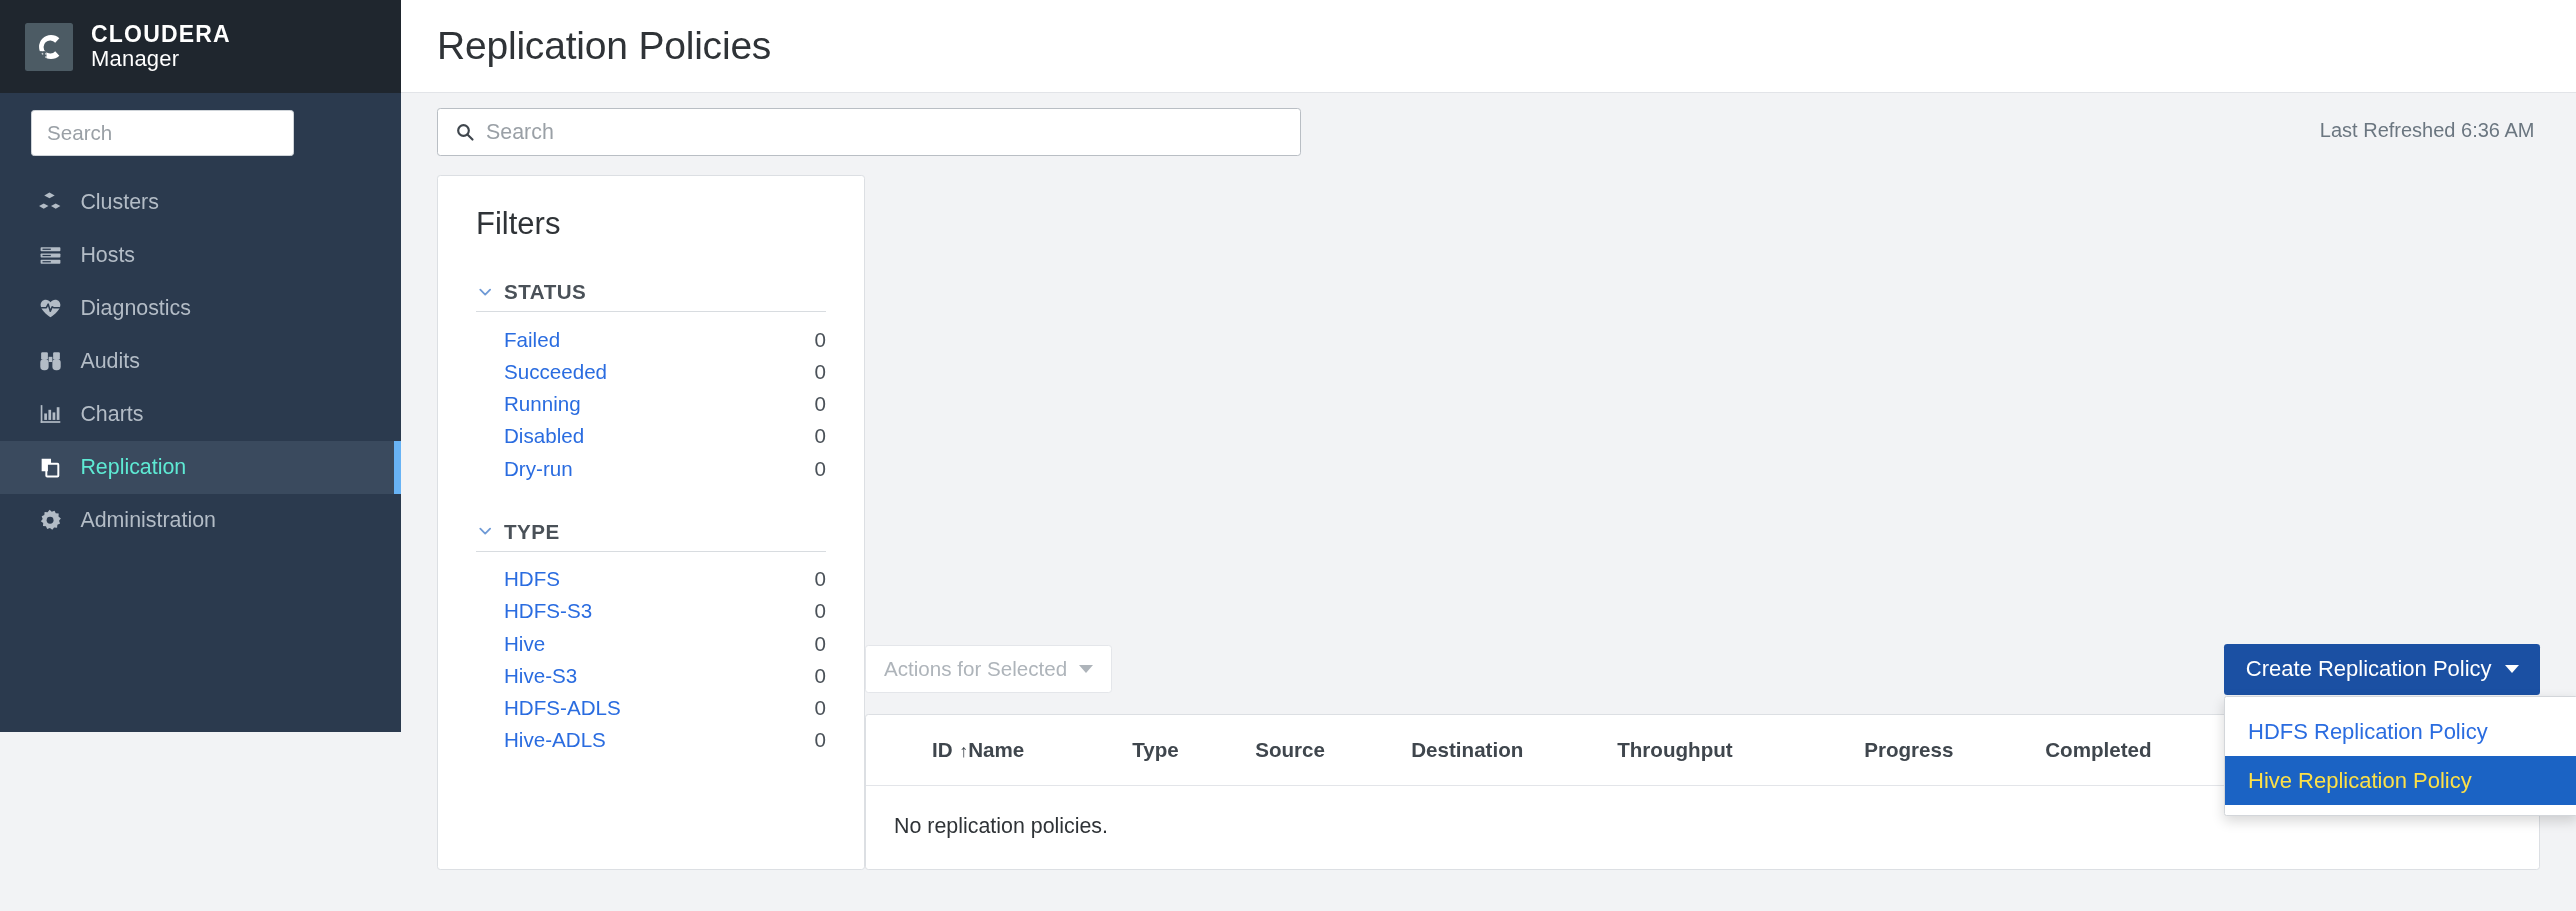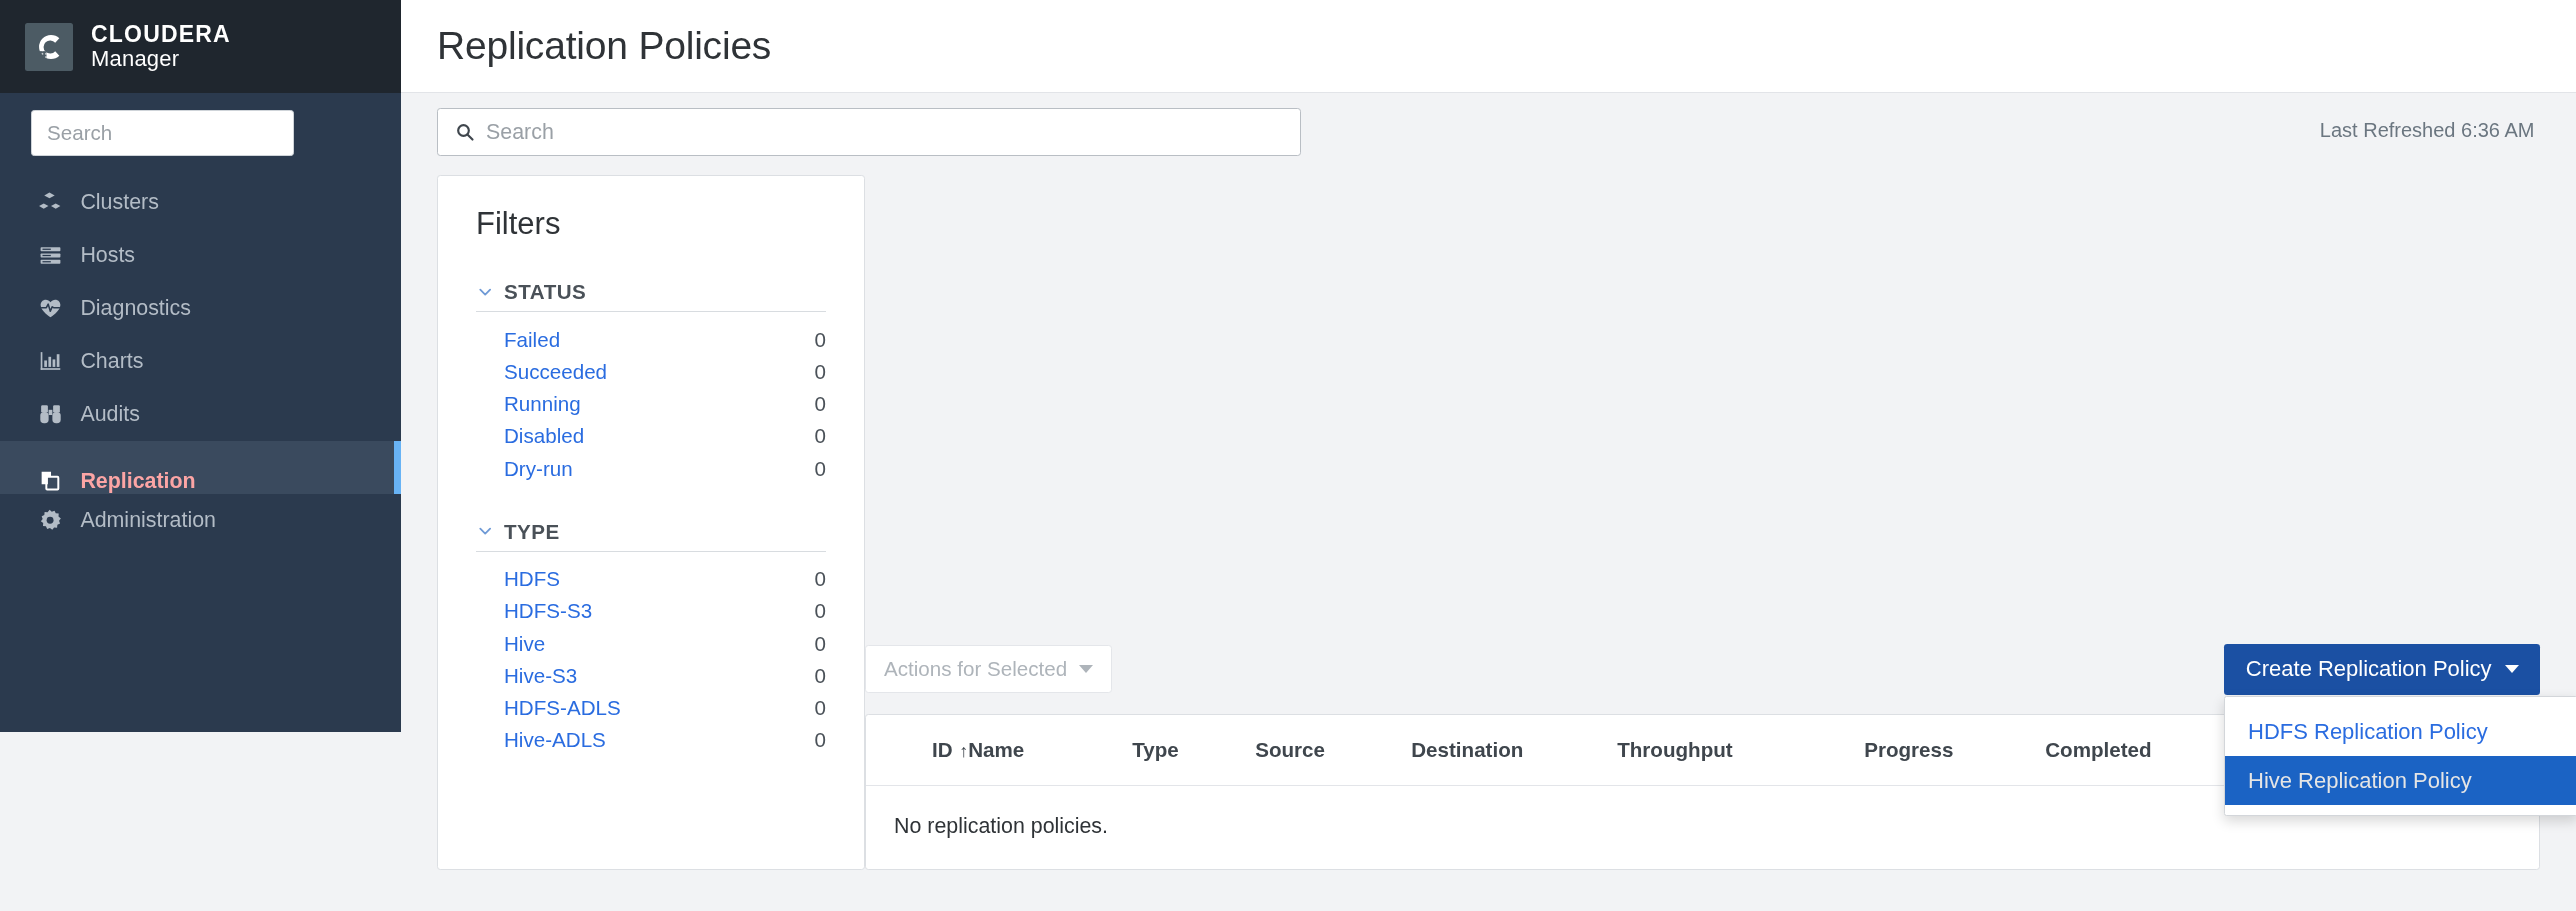--- a/index.html
+++ b/index.html
@@ -100,23 +100,22 @@
     width: 28px;
     height: 28px;
     display: flex;
     align-items: center;
     justify-content: center;
     flex: 0 0 28px;
   }
   .nav-item .nav-icon svg { display: block; }
   .nav-item.active {
     background: #3a4a5e;
-    color: #fca5a5;
-    font-weight: bold;
-    align-items: flex-end;
+    color: #5eead4;
+    font-weight: normal;
   }
   .nav-item.active::after {
     content: "";
     position: absolute;
     right: 0; top: 0; bottom: 0;
     width: 7.4px;
     background: #68b3f5;
   }
 
   
@@ -303,21 +302,21 @@
   }
   .dropdown-item {
     padding: 11.5px 23px;
     font-size: 22px;
     color: #2a6ce0;
     cursor: pointer;
     white-space: nowrap;
   }
   .dropdown-item.highlight {
     background: #1b63c4;
-    color: #e5e5e5;
+    color: #fde047;
   }
 
   .table-card {
     background: #ffffff;
     border: 0.8px solid #dcdfe3;
     border-radius: 3.3px;
     overflow: hidden;
   }
   table.policies {
     width: 100%;
@@ -426,42 +425,42 @@
             <path d="M12 20.5 C12 20.5 2.5 14.2 2.5 8.6 C2.5 5.6 4.8 3.5 7.4 3.5 C9.3 3.5 10.9 4.6 12 6.1 C13.1 4.6 14.7 3.5 16.6 3.5 C19.2 3.5 21.5 5.6 21.5 8.6 C21.5 14.2 12 20.5 12 20.5 Z" fill="#b3bcc6"></path>
             <path d="M3.5 11.2 H8 L9.8 7.8 L11.8 14.6 L13.6 10.4 L15 11.2 H20.5" stroke="#2b3a4e" stroke-width="1.5" fill="none" stroke-linejoin="round" stroke-linecap="round"></path>
           </svg>
         </span>
         <span>Diagnostics</span>
       </div>
 
       <div class="nav-item">
         <span class="nav-icon">
           <svg width="25" height="25" viewBox="0 0 24 24">
+            <rect x="3" y="3" width="6.5" height="7" rx="1.2" fill="#b3bcc6"></rect>
+            <rect x="14.5" y="3" width="6.5" height="7" rx="1.2" fill="#b3bcc6"></rect>
+            <rect x="2.2" y="9.5" width="8" height="11" rx="3.6" fill="#b3bcc6"></rect>
+            <rect x="13.8" y="9.5" width="8" height="11" rx="3.6" fill="#b3bcc6"></rect>
+            <rect x="10.2" y="7.5" width="3.6" height="5" fill="#b3bcc6"></rect>
+          </svg>
+        </span>
+        <span>Audits</span>
+      </div>
+
+      <div class="nav-item">
+        <span class="nav-icon">
+          <svg width="25" height="25" viewBox="0 0 24 24">
             <rect x="2.6" y="3" width="1.6" height="17" fill="#b3bcc6"></rect>
             <rect x="2.6" y="18.4" width="18.8" height="1.6" fill="#b3bcc6"></rect>
             <rect x="6" y="11" width="2.6" height="6.2" fill="#b3bcc6"></rect>
             <rect x="10" y="7.5" width="2.6" height="9.7" fill="#b3bcc6"></rect>
             <rect x="14" y="10" width="2.6" height="7.2" fill="#b3bcc6"></rect>
             <rect x="18" y="5" width="2.6" height="12.2" fill="#b3bcc6"></rect>
           </svg>
         </span>
         <span>Charts</span>
-      </div>
-
-      <div class="nav-item">
-        <span class="nav-icon">
-          <svg width="25" height="25" viewBox="0 0 24 24">
-            <rect x="3" y="3" width="6.5" height="7" rx="1.2" fill="#b3bcc6"></rect>
-            <rect x="14.5" y="3" width="6.5" height="7" rx="1.2" fill="#b3bcc6"></rect>
-            <rect x="2.2" y="9.5" width="8" height="11" rx="3.6" fill="#b3bcc6"></rect>
-            <rect x="13.8" y="9.5" width="8" height="11" rx="3.6" fill="#b3bcc6"></rect>
-            <rect x="10.2" y="7.5" width="3.6" height="5" fill="#b3bcc6"></rect>
-          </svg>
-        </span>
-        <span>Audits</span>
       </div>
 
       <div class="nav-item active">
         <span class="nav-icon">
           <svg width="25" height="25" viewBox="0 0 24 24">
             <path d="M3.5 3.5 H12.5 L12.5 8 H9.5 V15.5 H3.5 Z" fill="#ffffff"></path>
             <rect x="8" y="8.5" width="11.5" height="12.2" rx="0.8" fill="none" stroke="#ffffff" stroke-width="1.9"></rect>
           </svg>
         </span>
         <span>Replication</span>

